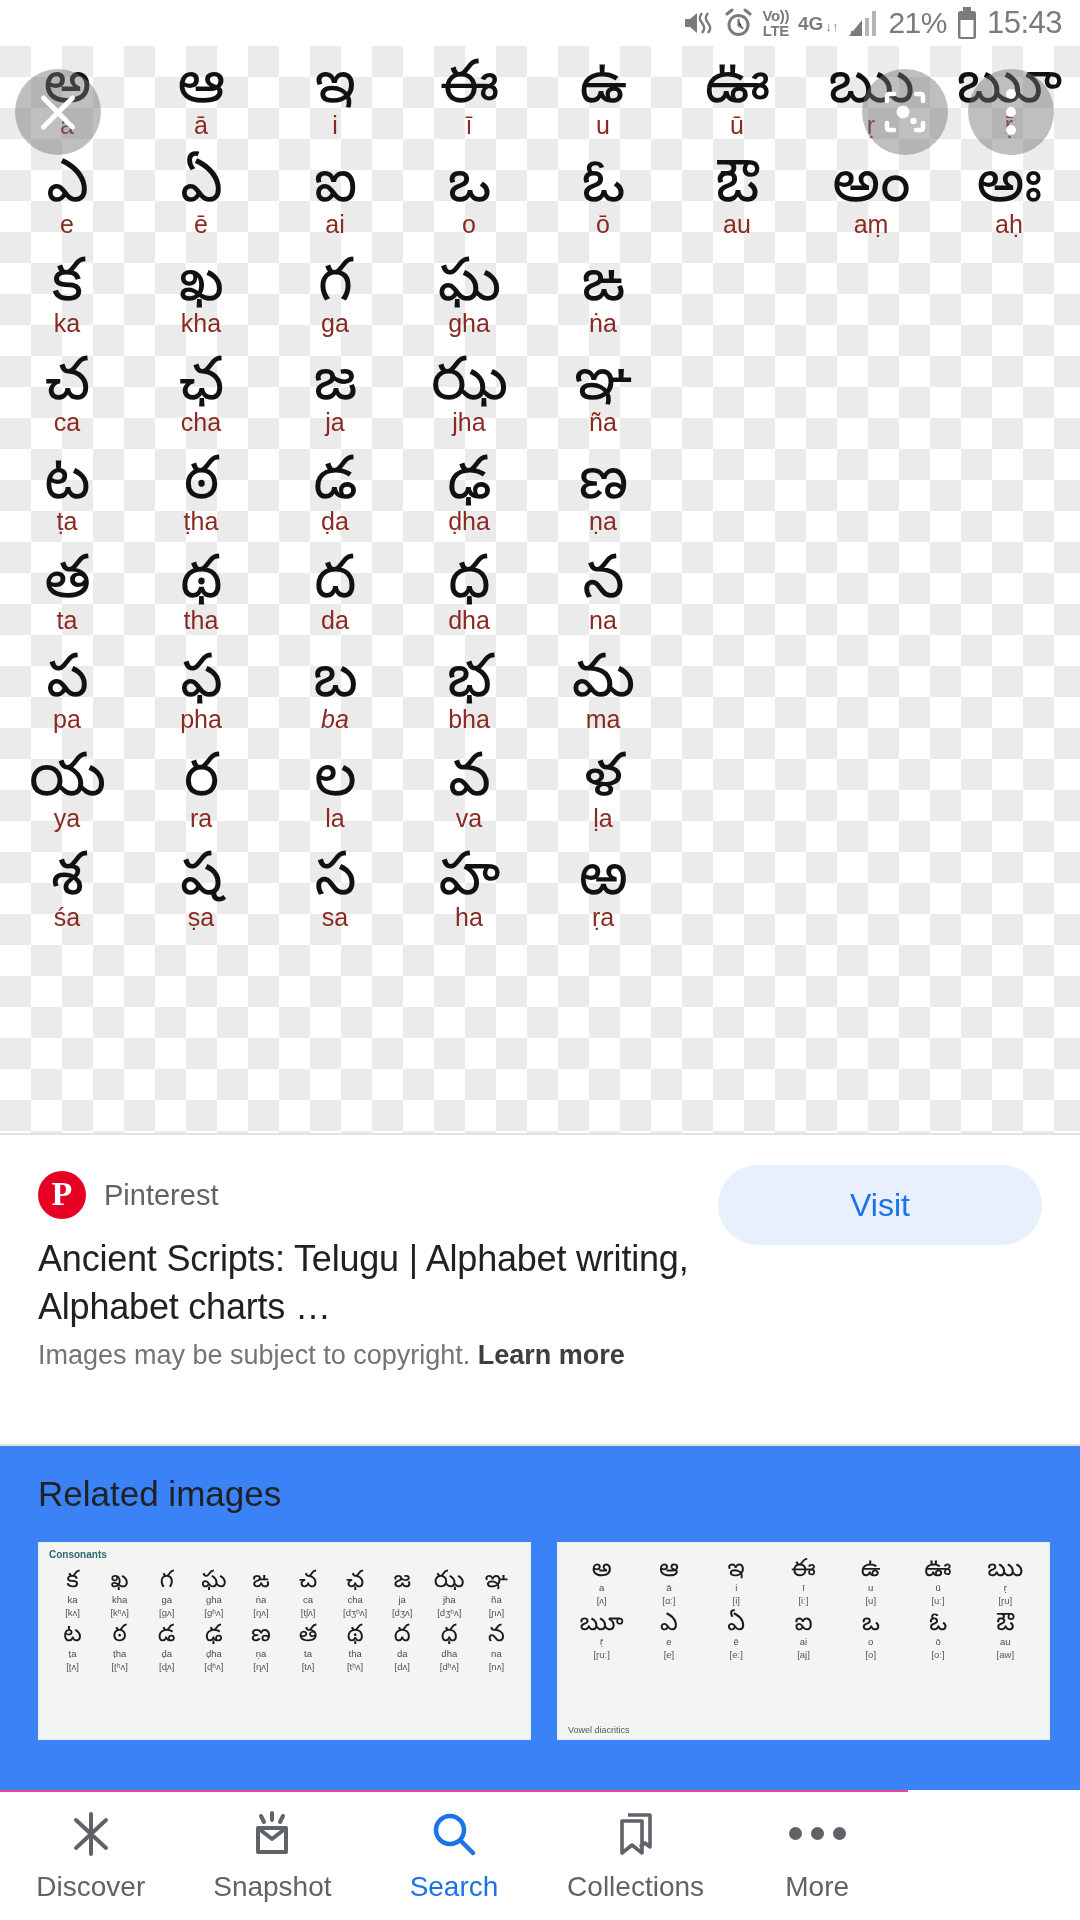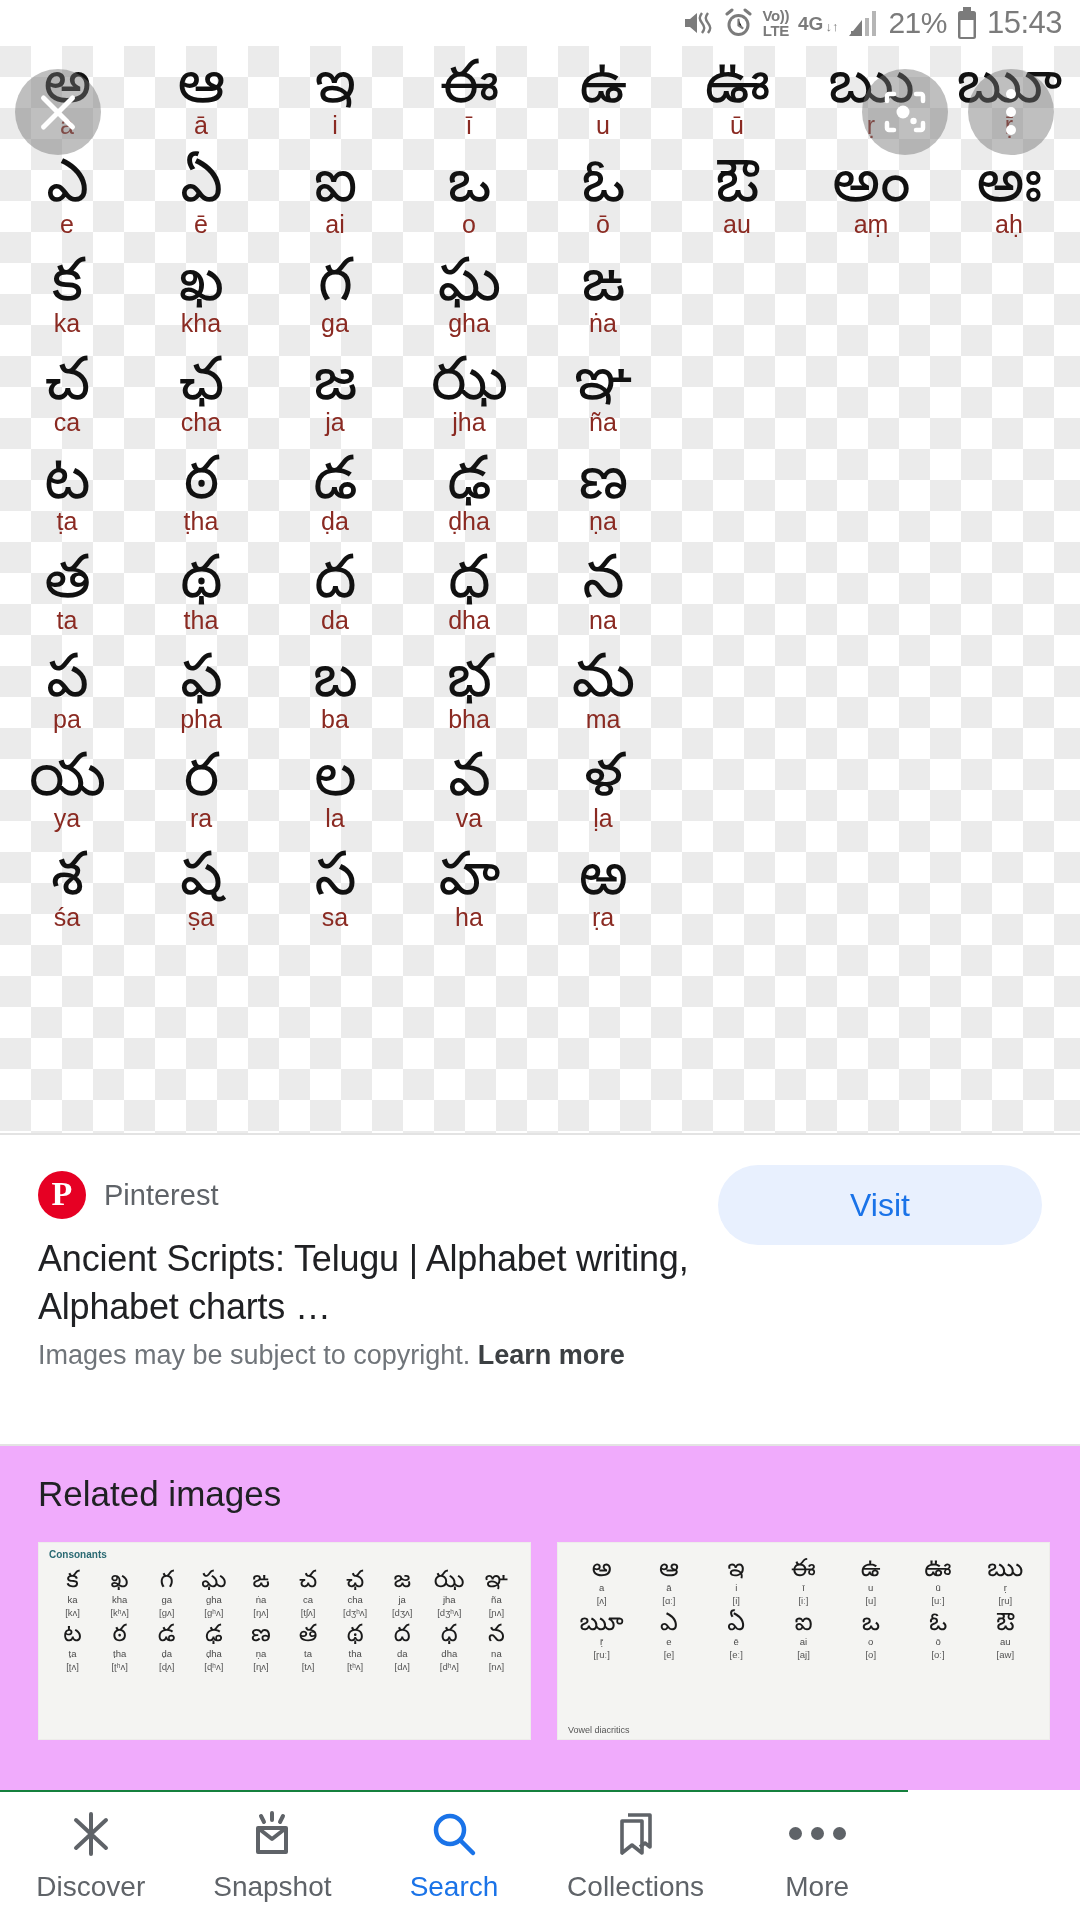--- a/index.html
+++ b/index.html
@@ -87,21 +87,21 @@
   }
   .att-copy b{ color:#3c4043; font-weight:700; }
   .visit-btn{
     position:absolute; left:718px; top:30px; width:324px; height:80px;
     background:#e8f0fe; border-radius:40px; border:none; cursor:pointer;
     display:flex; align-items:center; justify-content:center;
     color:#1a73e8; font-size:32px; font-family:"Liberation Sans", sans-serif;
   }
 
   
-  .related{ position:absolute; left:0; top:1446px; width:1080px; height:344px; background:#f0abfc; }
+  .related{ position:absolute; left:0; top:1446px; width:1080px; height:344px; background:#3b82f6; }
   .rel-head{ position:absolute; left:38px; top:28px; font-size:35px; color:#202124; }
   .rel-strip{ position:absolute; left:38px; top:96px; display:flex; gap:26px; }
   .rel-card{ background:#f4f4f2; border:1px solid #ededea; overflow:hidden; position:relative; }
   .rel-card.a{ width:493px; height:198px; }
   .rel-card.b{ width:493px; height:198px; }
   .rc-label{
     position:absolute; left:10px; top:6px; font-size:10px; color:#2a6a73;
     font-weight:700; font-family:"Liberation Sans", sans-serif;
   }
   .rc-caption{
@@ -112,21 +112,21 @@
   .mini-row{ display:flex; justify-content:space-around; }
   .mini-col{ display:flex; flex-direction:column; align-items:center; width:46px; }
   .mini-g{ font-size:25px; line-height:28px; color:#1a1a1a; }
   .mini-g.sm{ font-size:24px; }
   .mini-r{ font-size:9.5px; color:#4a4a4a; line-height:13px; }
   .mini-i{ font-size:9.5px; color:#555; line-height:13px; white-space:nowrap; }
 
   
   .bottomnav{
     position:absolute; left:0; top:1790px; width:908px; height:130px;
-    background:#fff; border-top:2px solid #15803d;
+    background:#fff; border-top:2px solid #ec4899;
     display:flex; align-items:center;
   }
   .nav-item{
     flex:1; display:flex; flex-direction:column; align-items:center; gap:13px;
     cursor:pointer;
   }
   .nav-label{ font-size:28px; color:#5f6368; }
   .nav-item.active .nav-label{ color:#1a73e8; }
   .nav-ico{ height:48px; display:flex; align-items:center; justify-content:center; color:#5f6368; }
   .nav-item.active .nav-ico{ color:#1a73e8; }
@@ -343,21 +343,21 @@
         <div class="cell">
           <div class="glyph" style="color: rgb(17, 17, 17);">ప</div>
           <div class="rom" style="color: rgb(138, 42, 34);">pa</div>
         </div>
         <div class="cell">
           <div class="glyph" style="color: rgb(17, 17, 17);">ఫ</div>
           <div class="rom" style="color: rgb(138, 42, 34);">pha</div>
         </div>
         <div class="cell">
           <div class="glyph" style="color: rgb(17, 17, 17);">బ</div>
-          <div class="rom" style="color: rgb(138, 42, 34);">ba</div>
+          <div class="rom" style="color: rgb(138, 42, 34); font-style: italic;">ba</div>
         </div>
         <div class="cell">
           <div class="glyph" style="color: rgb(17, 17, 17);">భ</div>
           <div class="rom" style="color: rgb(138, 42, 34);">bha</div>
         </div>
         <div class="cell">
           <div class="glyph" style="color: rgb(17, 17, 17);">మ</div>
           <div class="rom" style="color: rgb(138, 42, 34);">ma</div>
         </div>
         <div class="cell empty"></div>

